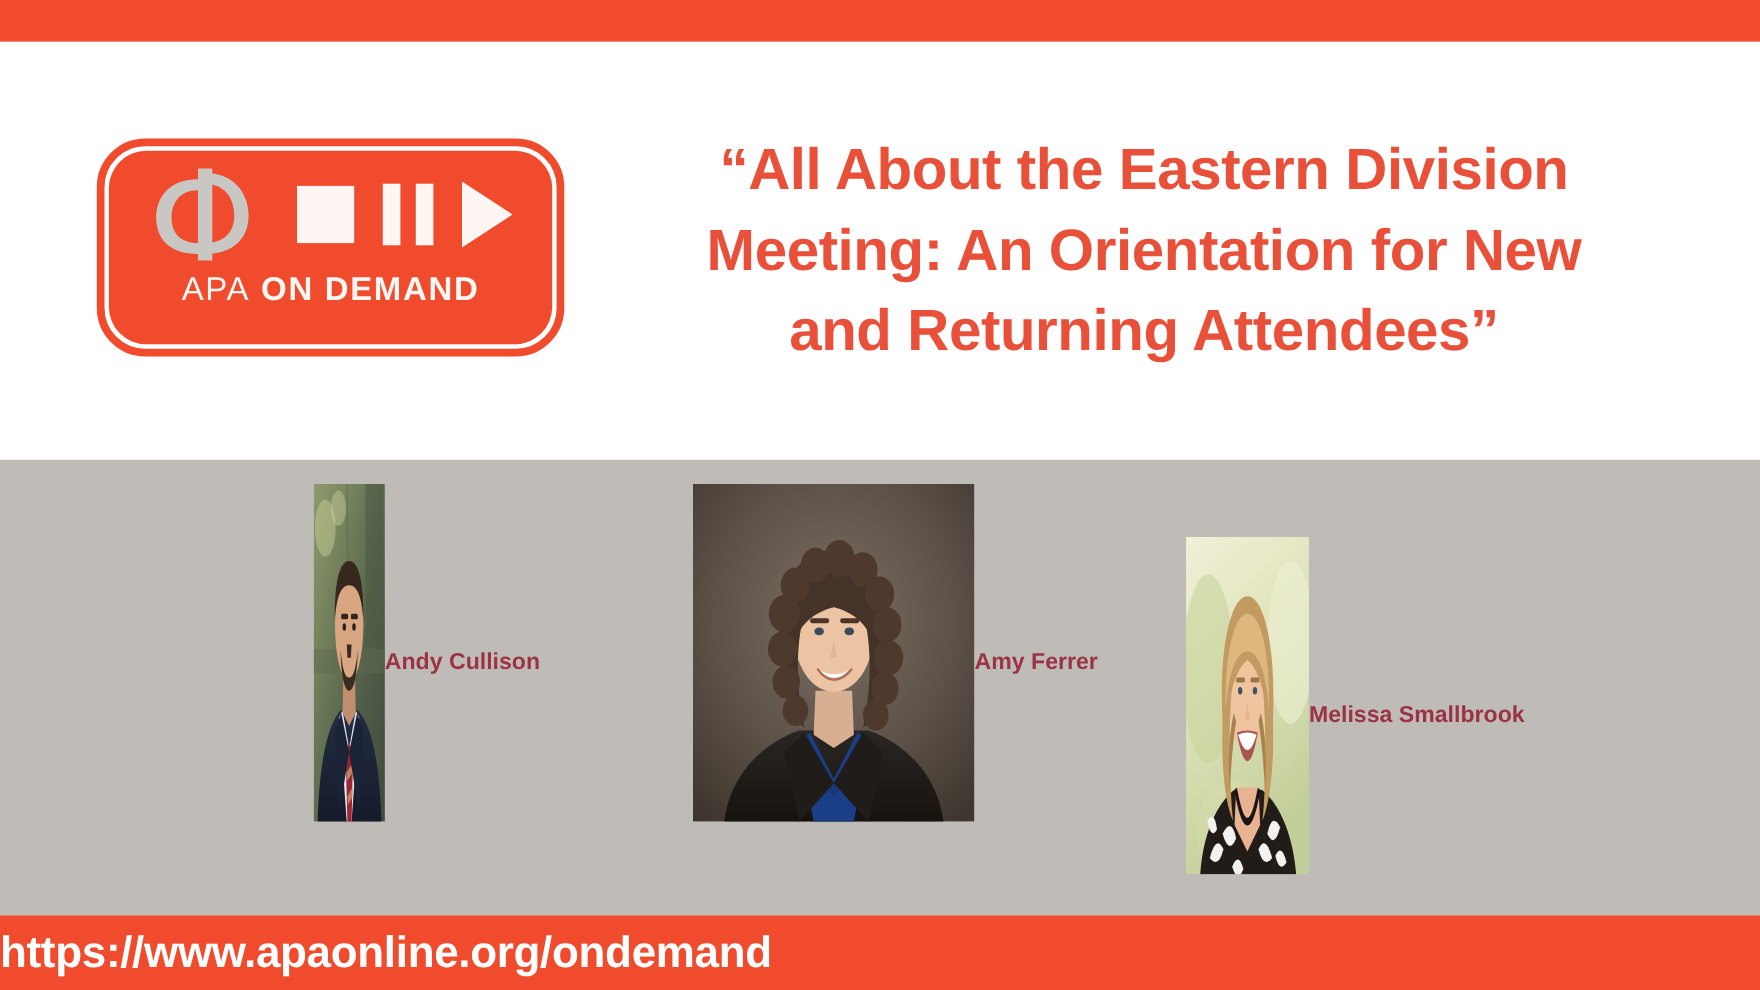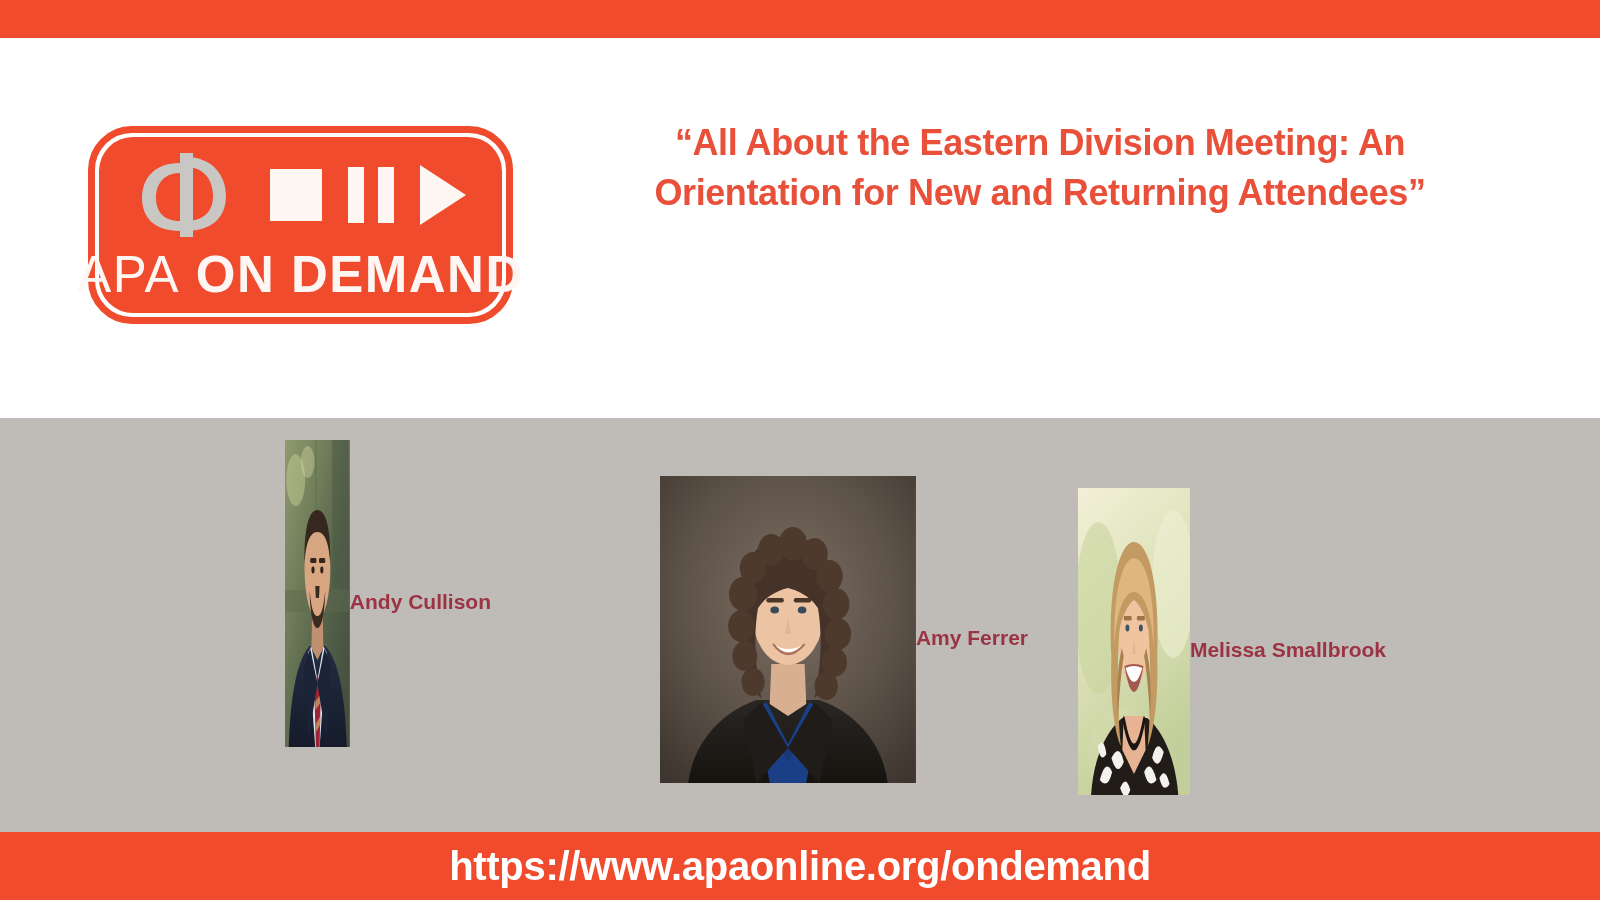--- a/index.html
+++ b/index.html
@@ -80,35 +80,35 @@
   }
   .ctrl-play {
     width:0; height:0;
     border-left:46px solid #fdf6f2;
     border-top:30px solid transparent;
     border-bottom:30px solid transparent;
   }
   .logo-wordmark {
     margin-top:12px;
     color:#fdf6f2;
-    font-size:51px;
+    font-size:30px;
     letter-spacing:1.5px;
     line-height:1;
     white-space:nowrap;
   }
   .logo-wordmark .apa { font-weight:300; }
   .logo-wordmark .ondemand { font-weight:700; }
 
   
   .title {
     position:absolute;
     left:640px; top:80px;
     width:800px;
     color:#e8503a;
-    font-size:36px;
+    font-size:53px;
     font-weight:700;
     line-height:1.38;
     text-align:center;
     letter-spacing:-0.4px;
   }
 
   
   .speakers {
     flex:0 0 414px;
     width:100%;
@@ -116,21 +116,21 @@
     position:relative;
   }
   .speaker {
     position:absolute;
     top:22px;
     display:flex;
     flex-direction:row;
     align-items:center;
   }
   .speaker-1 { left:285px; width:206px; }
-  .speaker-2 { left:660px; width:368px;margin-top:36px; }
+  .speaker-2 { left:630px; width:368px; }
   .speaker-3 { left:1078px; width:308px;margin-top:48px; }
 
   .photo {
     width:100%;
     height:307px;
     overflow:hidden;
     position:relative;
   }
   .speaker-name {
     margin-top:16px;
@@ -142,21 +142,21 @@
     text-align:center;
   }
 
   
   .footer {
     flex:1 1 auto;
     width:100%;
     background:#ef4b2c;
     display:flex;
     align-items:center;
-    justify-content:center;
+    justify-content:flex-start;
   }
   .footer-url {
     color:#ffffff;
     font-size:40px;
     font-weight:700;
     letter-spacing:-0.3px;
     line-height:1;
   }
 </style>
 </head>

